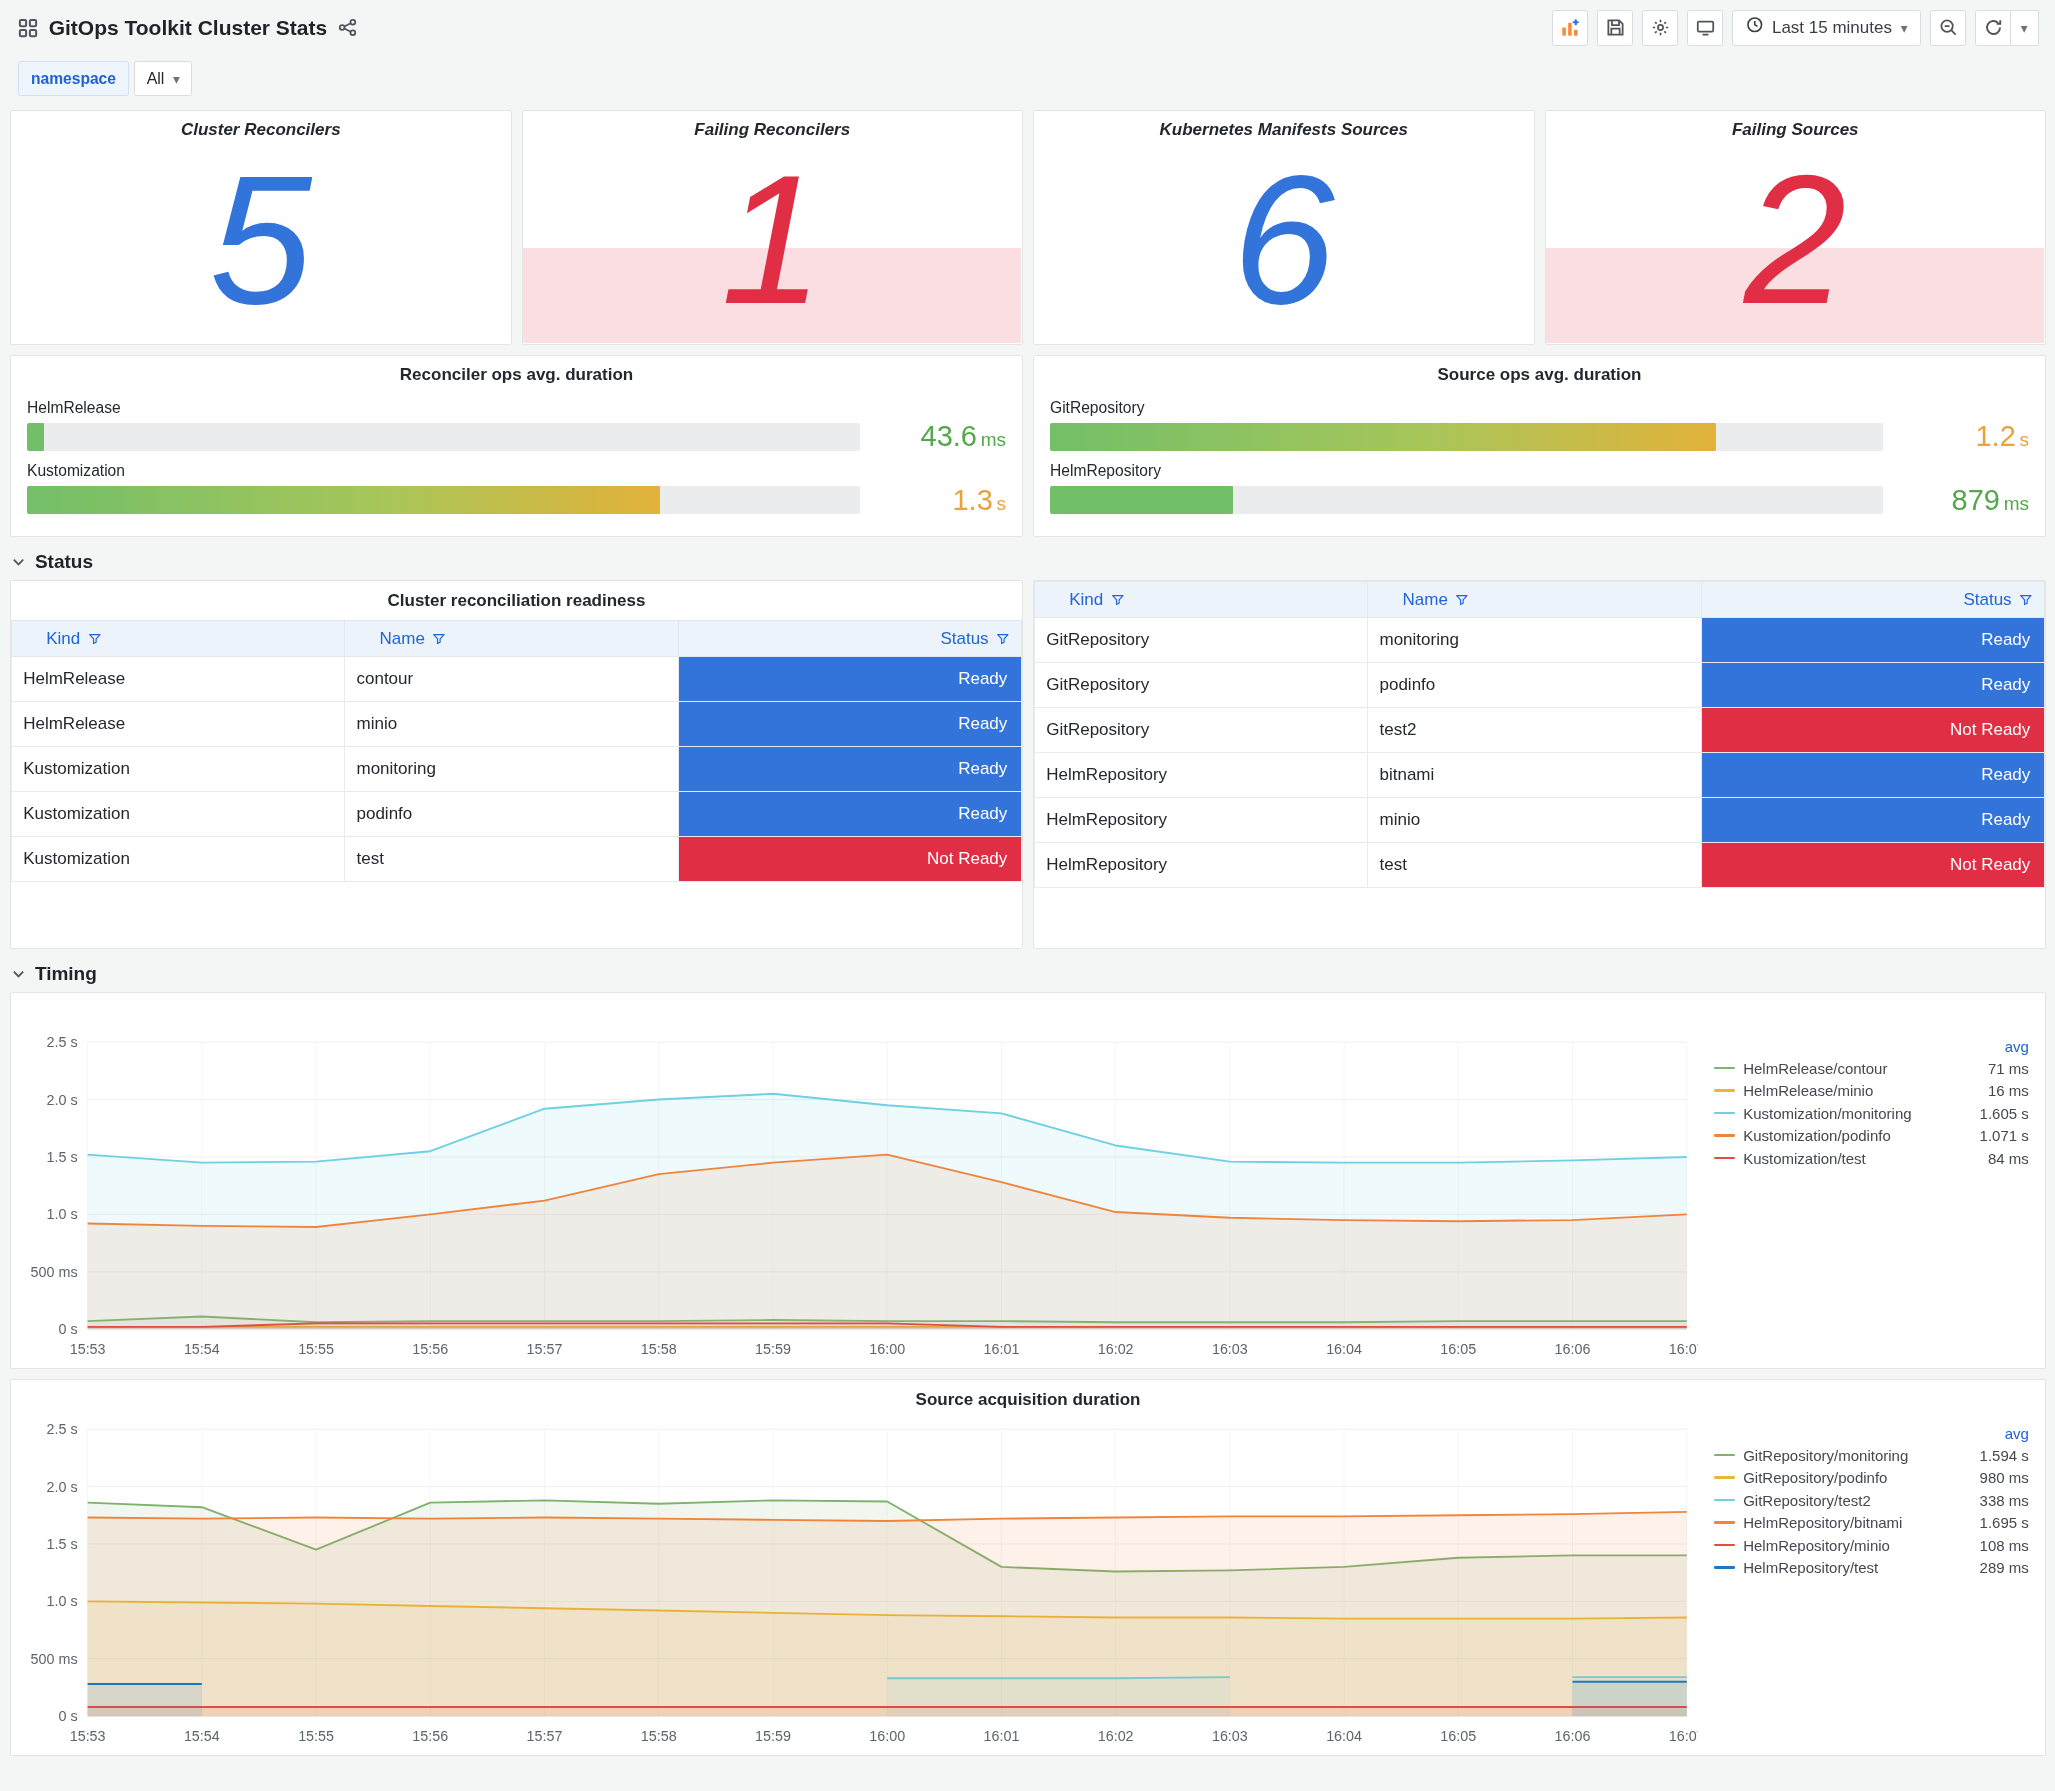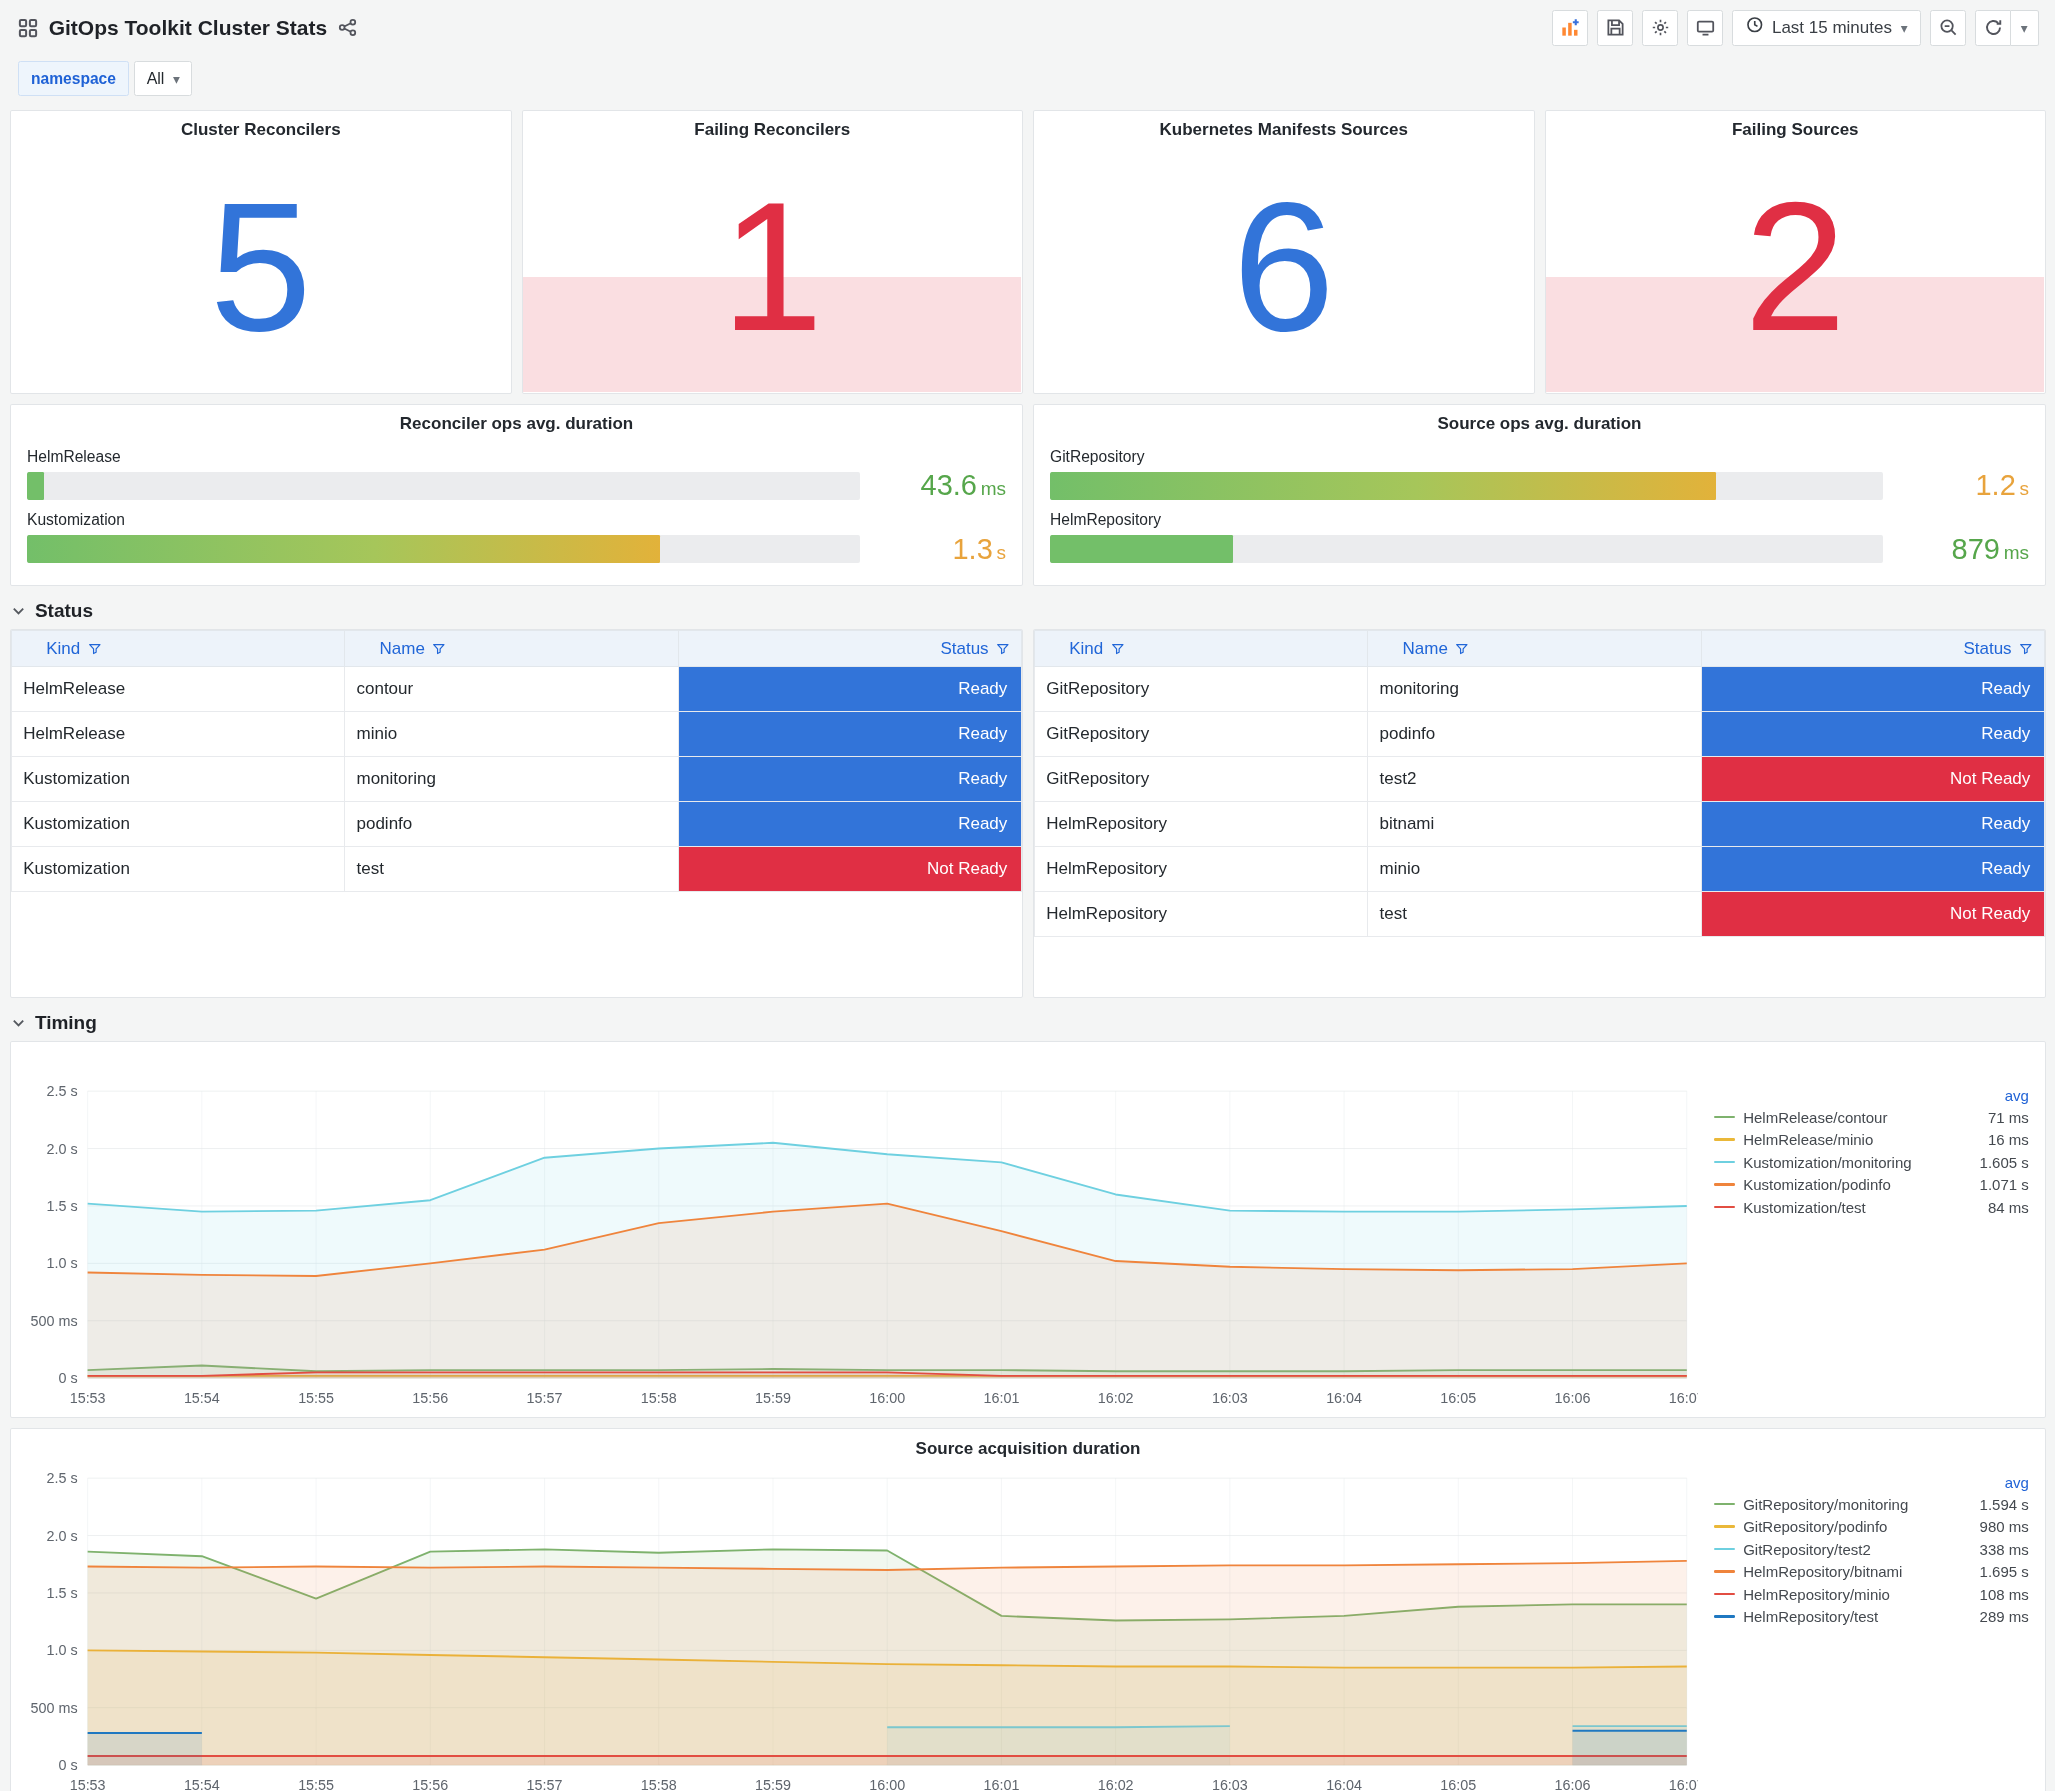--- a/index.html
+++ b/index.html
@@ -36,21 +36,21 @@
   .chip-value { height:35px; display:inline-flex; align-items:center; gap:8.7px; padding:0 11.2px;
     background:#fff; border:0.6px solid #d8dcde; border-radius:2.5px; font-size:16px; color:#24292e; cursor:pointer;}
 
   
   .row { display:flex; gap:10px; margin:0 10px 10px; }
   .panel { background:#fff; border:0.6px solid #e2e5e8; border-radius:1.9px; position:relative; flex:1; }
   .panel-title { height:39px; display:flex; align-items:center; justify-content:center; gap:5px;
     font-size:17px; font-weight:600; color:#23282e; cursor:pointer; }
 
   
-  .stats-row .panel { height:284px; overflow:hidden; }
+  .stats-row .panel { height:235px; overflow:hidden;font-style:italic; }
   .stat-value { position:absolute; left:0; right:0; top:55%; transform:translateY(-50%);
     text-align:center; font-size:184px; font-weight:500; line-height:1; }
   .stat-spark { display:none; position:absolute; left:0.6px; right:0.6px; bottom:0.6px; height:41%; }
 
   
   .gauges-row .panel { height:182px; }
   .gauge-body { padding:1.2px 16px 11.2px; }
   .gauge-row { margin-bottom:8.7px; }
   .gauge-label { font-size:15.6px; color:#24292e; margin:2.5px 0 3.7px; }
   .gauge-line { display:flex; align-items:center; gap:15px; }
@@ -256,20 +256,21 @@
   <span class="chev">
     <svg width="15" height="15" viewBox="0 0 16 16" fill="none" stroke="currentColor" stroke-width="2">
         <path d="M3 6l5 5 5-5"></path>
       </svg>
   </span>
   <span class="label">Status</span>
 </div>
 
 <div class="row tables-row">
   <section class="panel">
+    <div class="panel-title">Cluster reconciliation readiness</div>
     <table class="readiness">
         <colgroup>
           <col style="width: 33%;">
           <col style="width: 33%;">
           <col style="width: 34%;">
         </colgroup>
         <thead>
           <tr>
             <th>
               <span class="th-inner">

